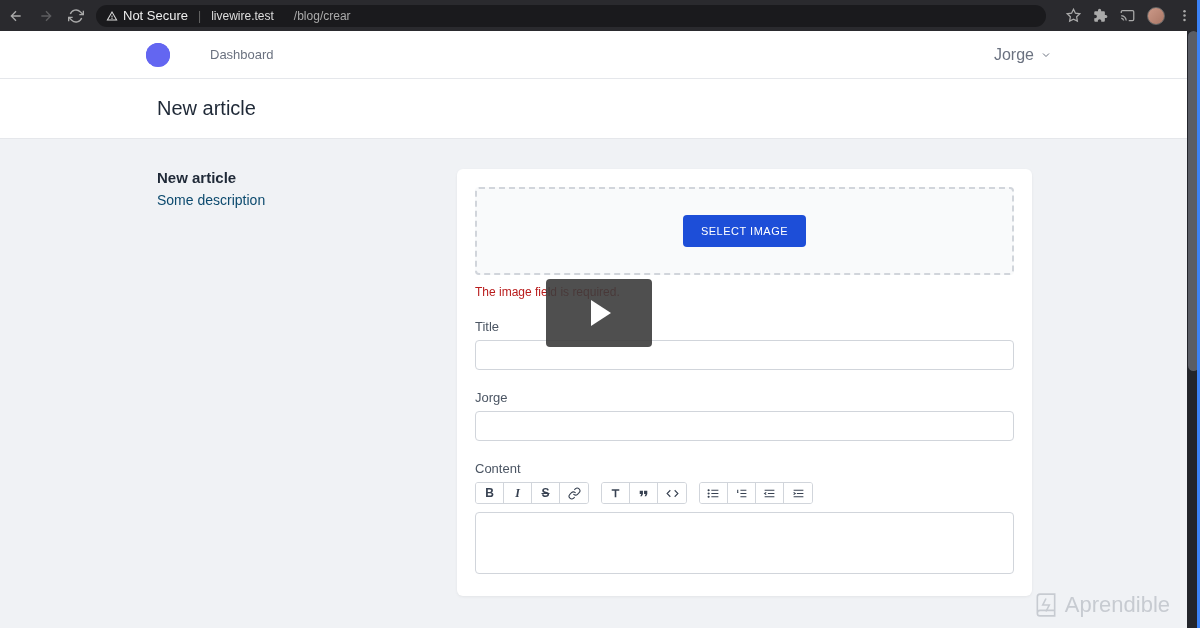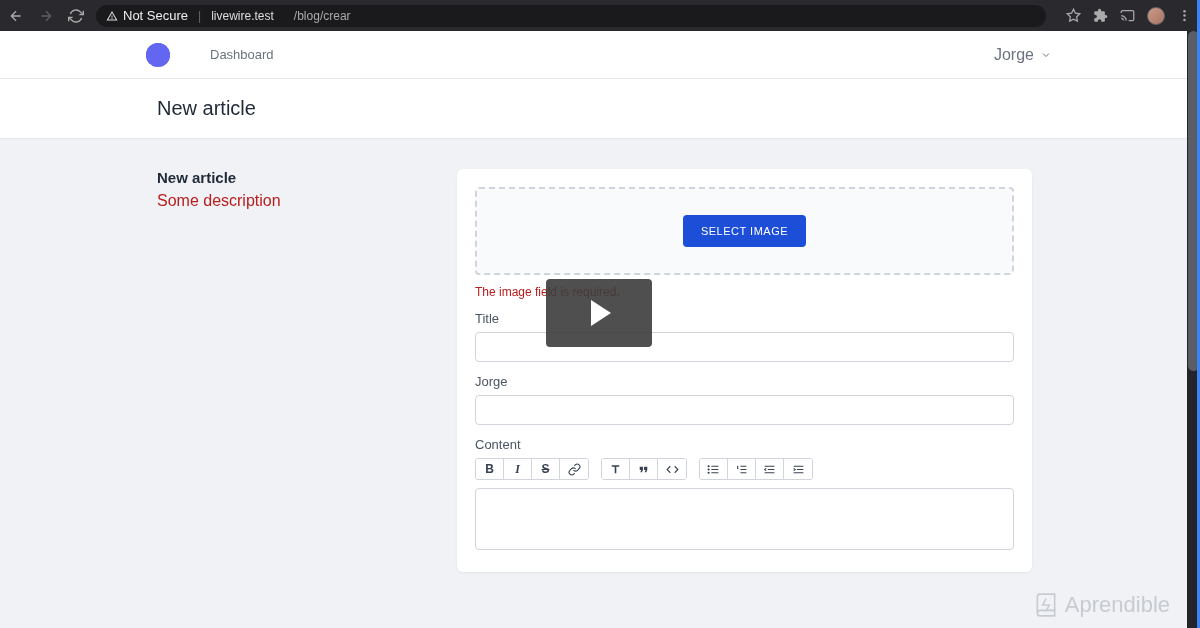--- a/index.html
+++ b/index.html
@@ -28,28 +28,28 @@
     .user-dropdown { display: flex; align-items: center; gap: 6px; color: #6b7280; font-size: 16px; margin-right: 130px; cursor: pointer; }
 
     
     .page-header { background: #fff; padding: 18px 0; border-bottom: 1px solid #e5e7eb; }
     .page-header h1 { color: #1f2937; font-size: 20px; font-weight: 500; margin-left: 157px; }
 
     
     .main-content { display: flex; padding: 30px 157px; gap: 40px; }
     .sidebar-desc { width: 260px; }
     .sidebar-desc h3 { font-size: 15px; color: #1f2937; font-weight: 600; margin-bottom: 6px; }
-    .sidebar-desc p { font-size: 16px; color: #b91c1c; }
+    .sidebar-desc p { font-size: 14px; color: #0c4a6e; }
 
     .form-card { flex: 1; background: #fff; border-radius: 6px; box-shadow: 0 1px 3px rgba(0,0,0,0.06); padding: 18px; max-width: 575px; }
     .dropzone { border: 2px dashed #d1d5db; border-radius: 4px; height: 88px; display: flex; align-items: center; justify-content: center; background: #f9fafb; }
     .select-image-btn { background: #1d4ed8; color: #fff; border: none; padding: 10px 18px; font-size: 11px; letter-spacing: 0.5px; border-radius: 4px; cursor: pointer; }
 
     .error-msg { color: #b91c1c; font-size: 12px; margin-top: 10px; }
-    .form-label { display: block; color: #4b5563; font-size: 13px; margin-top: 12px; margin-bottom: 6px; }
+    .form-label { display: block; color: #4b5563; font-size: 13px; margin-top: 20px; margin-bottom: 6px; }
     .text-input { width: 100%; border: 1px solid #d1d5db; border-radius: 4px; height: 30px; padding: 0 10px; font-size: 13px; }
 
     .editor-toolbar { display: flex; gap: 12px; margin-top: 6px; }
     .toolbar-group { display: flex; border: 1px solid #d1d5db; border-radius: 3px; overflow: hidden; }
     .toolbar-btn { width: 28px; height: 20px; background: #fff; border: none; border-right: 1px solid #d1d5db; display: flex; align-items: center; justify-content: center; color: #374151; cursor: pointer; font-size: 12px; font-weight: bold; }
     .toolbar-btn:last-child { border-right: none; }
     .toolbar-btn svg { width: 13px; height: 13px; }
     .editor-area { width: 100%; border: 1px solid #d1d5db; border-radius: 4px; height: 62px; margin-top: 8px; padding: 8px; font-size: 13px; resize: none; }
 
     .form-footer { display: flex; justify-content: flex-end; margin-top: 20px; }

